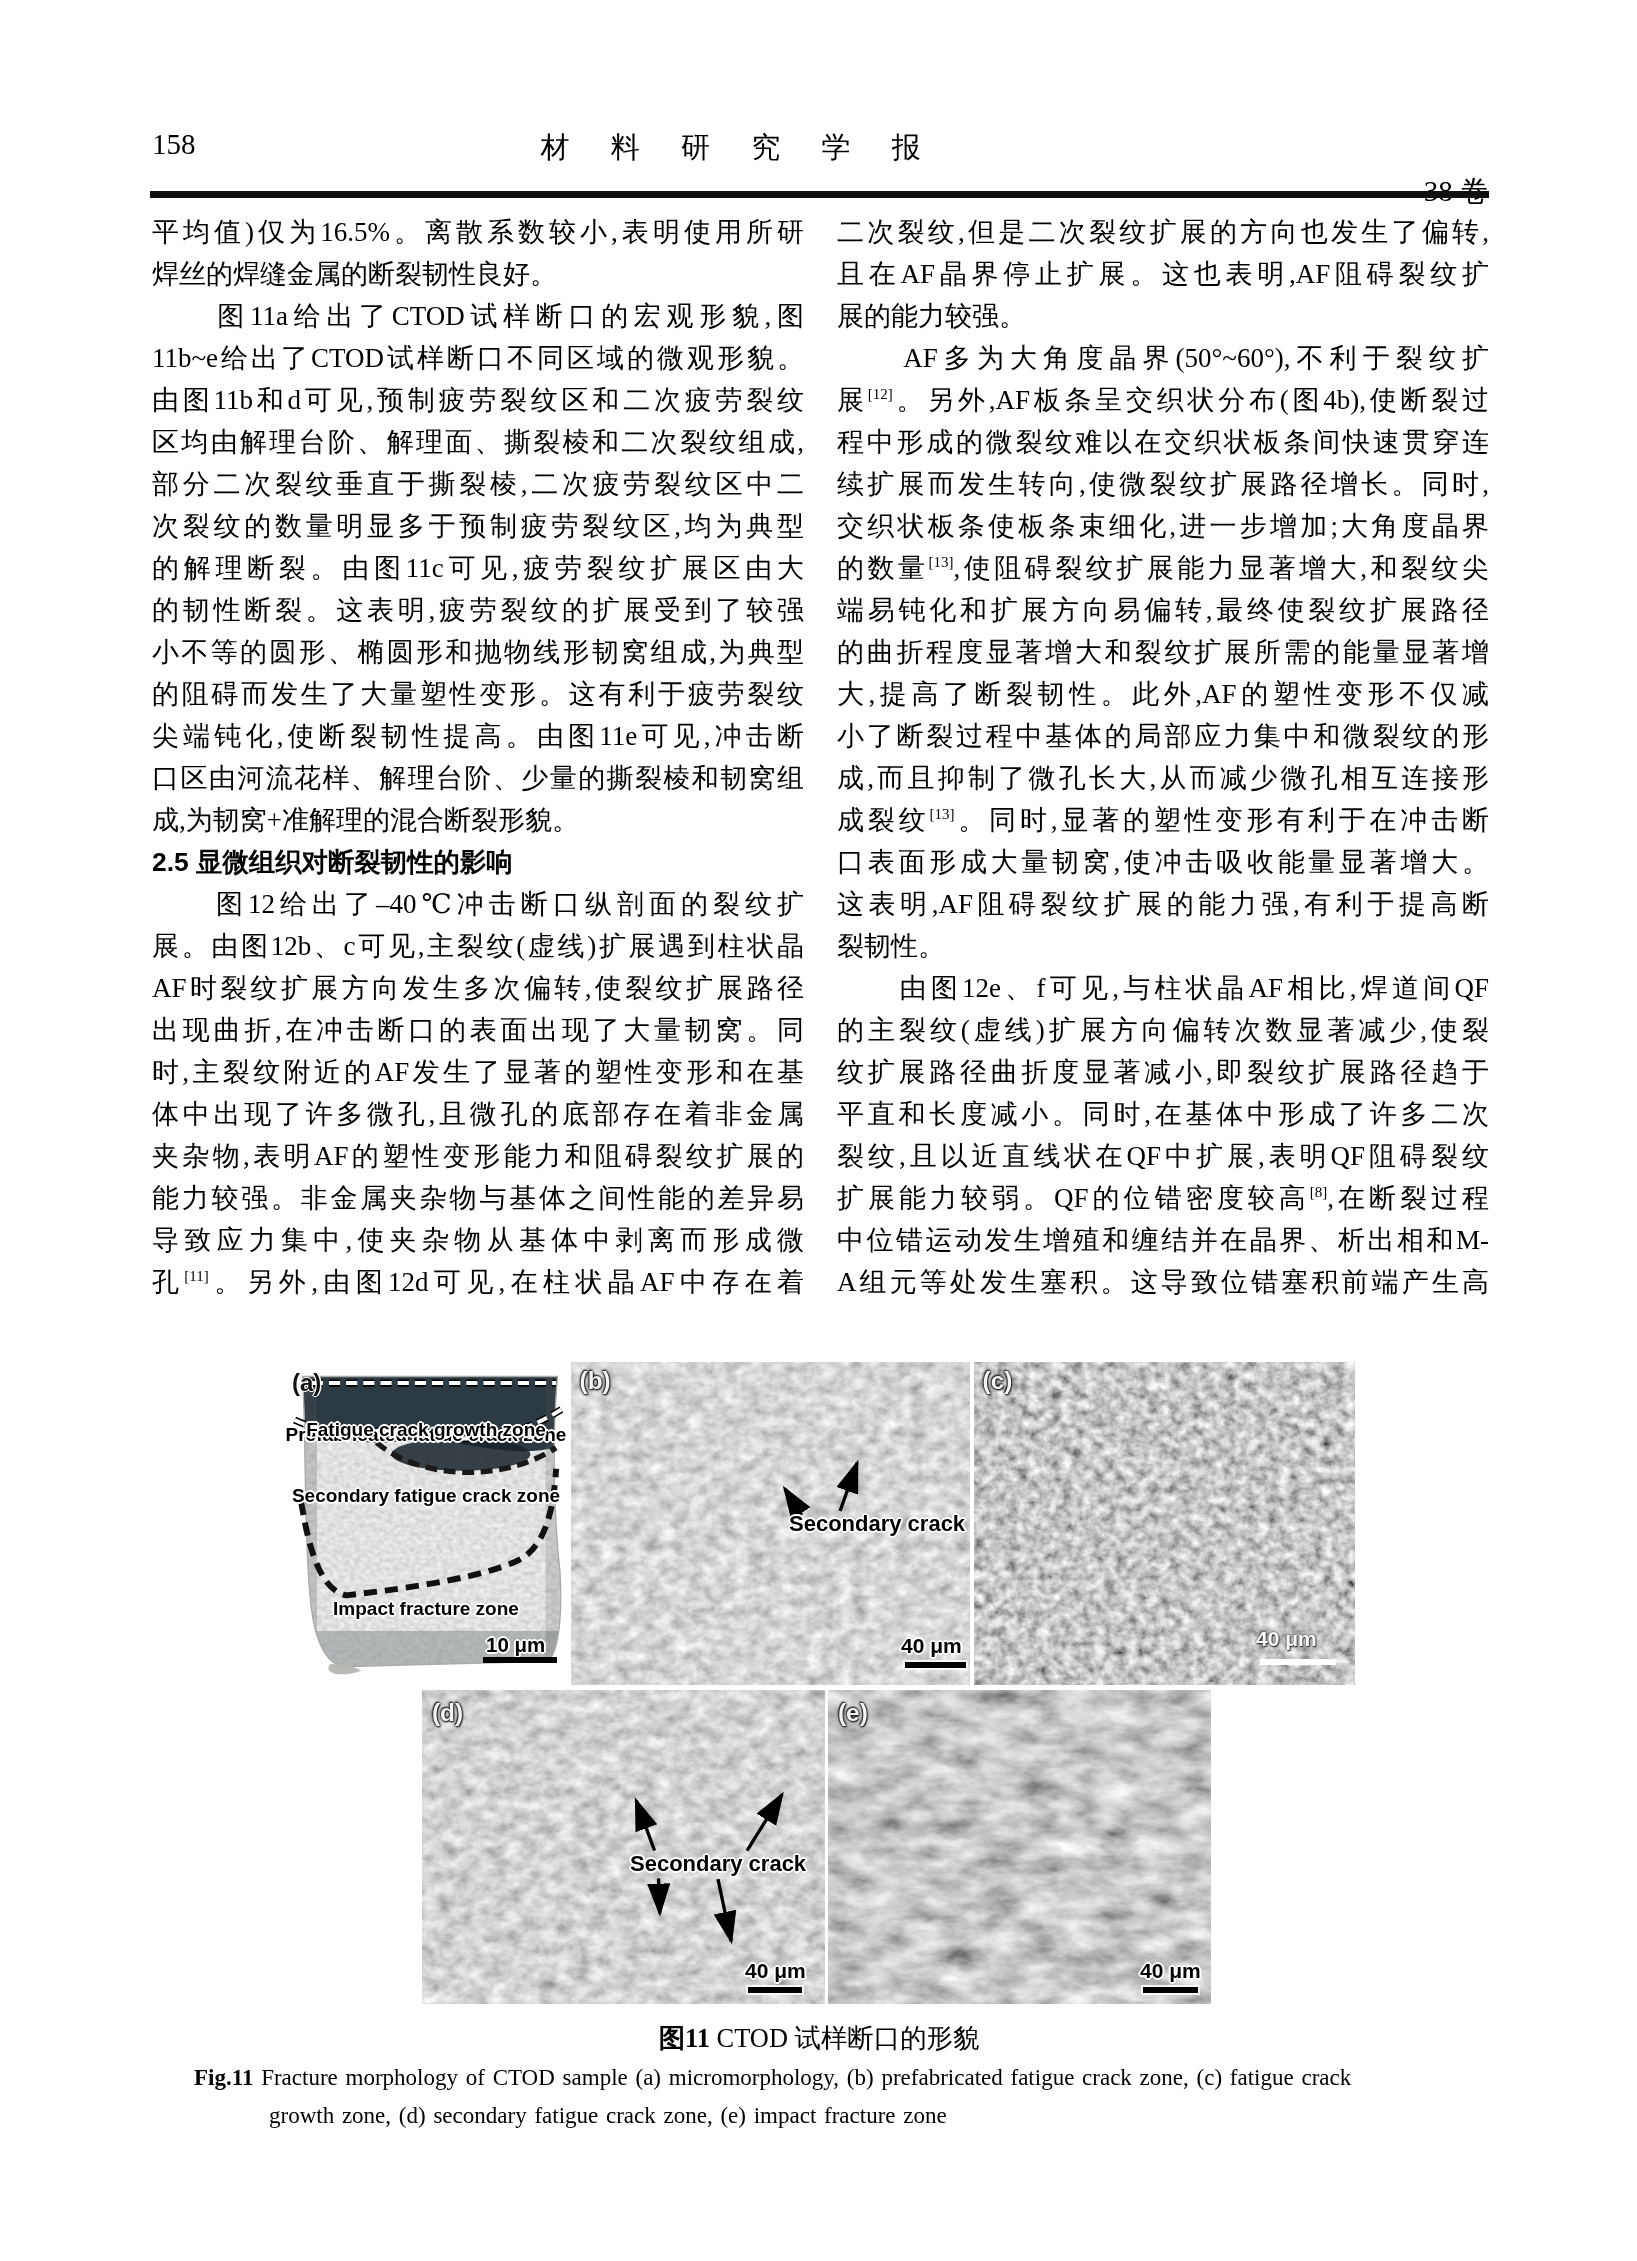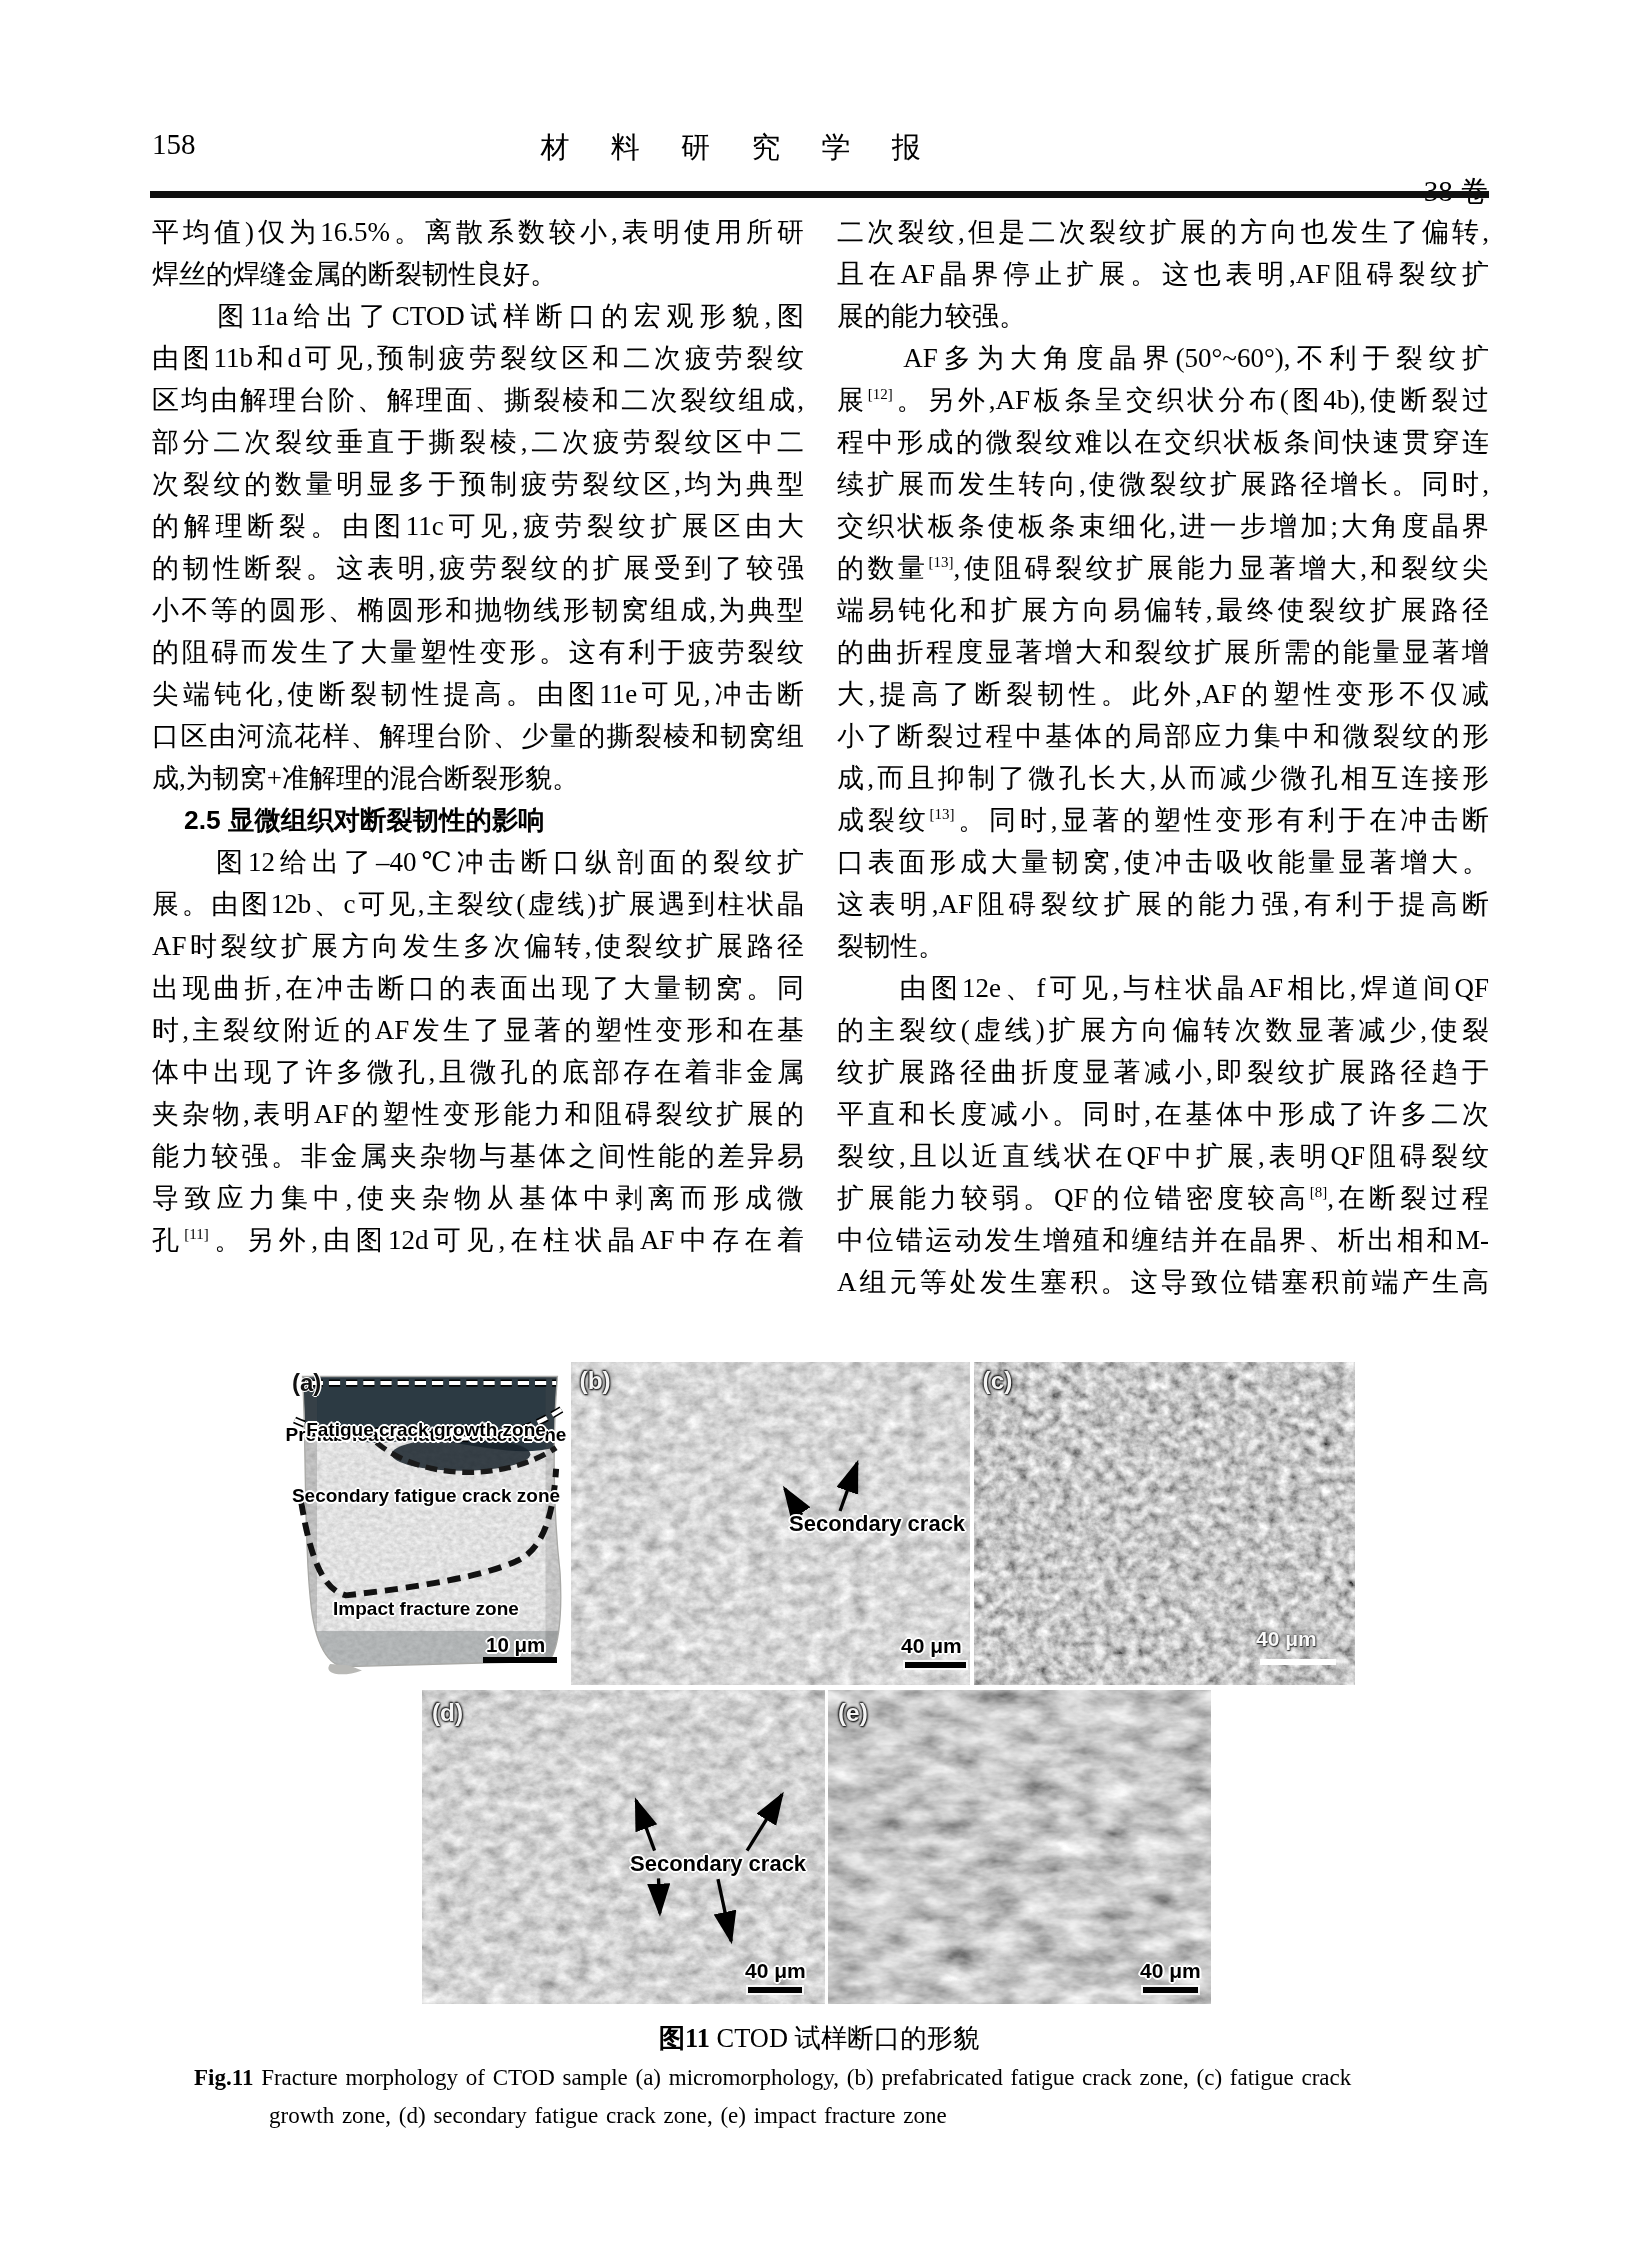--- a/index.html
+++ b/index.html
@@ -16,21 +16,21 @@
   .hdr-vol  { position:absolute; top:128px; right:149px; font-size:29px;margin-top:44px; }
   .hdr-rule { position:absolute; top:191px; left:150px; width:1339px; height:6.6px; background:#101010; }
 
   
   .col { position:absolute; top:211px; width:652px; font-size:27px; line-height:42px; }
   #col-left  { left:152px;  }
   #col-right { left:837px; }
   .col .line { text-align:justify; text-align-last:justify; text-justify:inter-character; height:42px; overflow:visible; }
   .col .line.pend    { text-align-last:left; }
   .col .line.heading { text-align-last:left; font-weight:bold;
-                       font-family:"Liberation Sans","DejaVu Sans",sans-serif; font-size:26.4px;margin-left:32px; }
+                       font-family:"Liberation Sans","DejaVu Sans",sans-serif; font-size:26.4px; }
   .col sup { font-size:15px; vertical-align:super; line-height:0; }
 
   
   .panel { position:absolute; overflow:hidden; background:#9a9a9a; }
   .panel.white { background:#fff; }
   .fill { position:absolute; left:0; top:0; width:100%; height:100%; }
   .flab { position:absolute; font-family:"Liberation Sans","DejaVu Sans",sans-serif; white-space:nowrap; }
   .wtag { color:#f4f4f4; font-weight:bold; font-size:24.4px;
           text-shadow:0 0 2.6px #000, 0.7px 0.7px 2px #000, -0.7px -0.7px 2px #000; }
   .atag { color:#111; font-weight:bold; font-size:24px;
@@ -113,20 +113,21 @@
 
 <div class="hdr-num">158</div>
 <div class="hdr-title">材 料 研 究 学 报</div>
 <div class="hdr-vol">38 卷</div>
 <div class="hdr-rule"></div>
 
 <div class="col" id="col-left">
     <div class="line">平均值)仅为16.5%。离散系数较小,表明使用所研</div>
     <div class="line pend">焊丝的焊缝金属的断裂韧性良好。</div>
     <div class="line">　　图11a给出了CTOD试样断口的宏观形貌,图</div>
+    <div class="line">11b~e给出了CTOD试样断口不同区域的微观形貌。</div>
     <div class="line">由图11b和d可见,预制疲劳裂纹区和二次疲劳裂纹</div>
     <div class="line">区均由解理台阶、解理面、撕裂棱和二次裂纹组成,</div>
     <div class="line">部分二次裂纹垂直于撕裂棱,二次疲劳裂纹区中二</div>
     <div class="line">次裂纹的数量明显多于预制疲劳裂纹区,均为典型</div>
     <div class="line">的解理断裂。由图11c可见,疲劳裂纹扩展区由大</div>
     <div class="line">的韧性断裂。这表明,疲劳裂纹的扩展受到了较强</div>
     <div class="line">小不等的圆形、椭圆形和抛物线形韧窝组成,为典型</div>
     <div class="line">的阻碍而发生了大量塑性变形。这有利于疲劳裂纹</div>
     <div class="line">尖端钝化,使断裂韧性提高。由图11e可见,冲击断</div>
     <div class="line">口区由河流花样、解理台阶、少量的撕裂棱和韧窝组</div>

